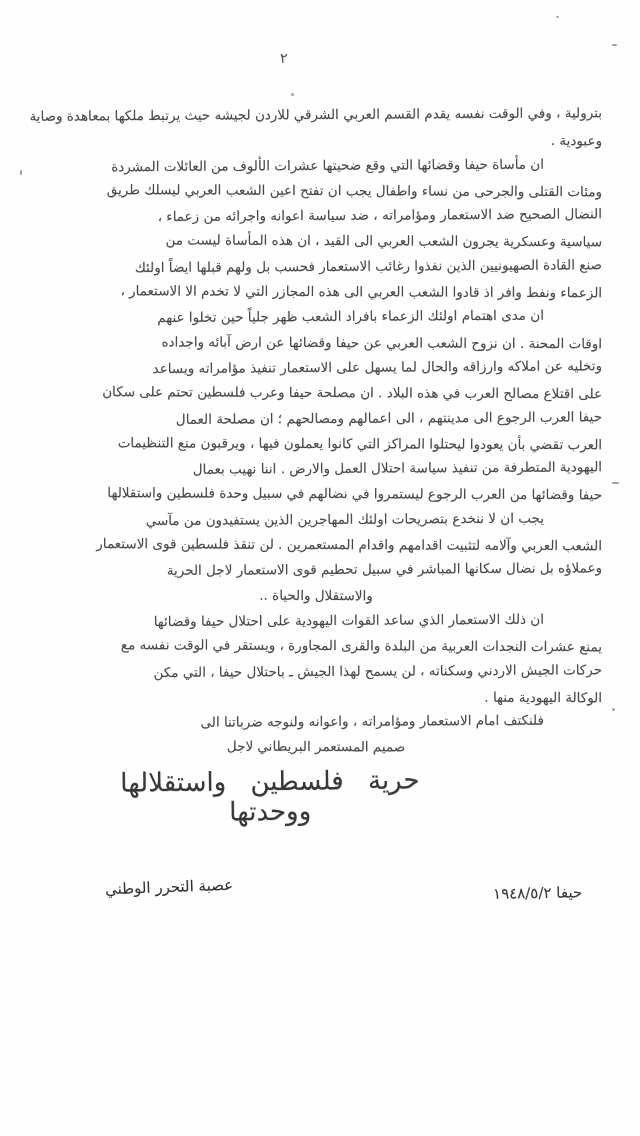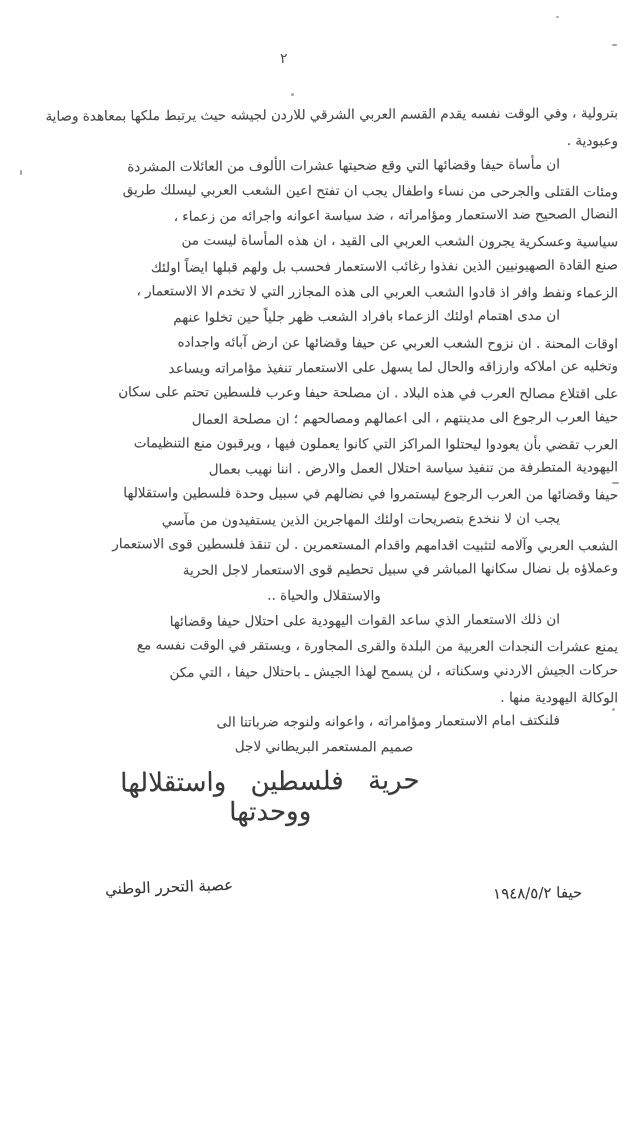--- a/index.html
+++ b/index.html
@@ -13,21 +13,21 @@
   .page {
     position: absolute; inset: 0;
     background: #fefefe;
   }
   .page-number {
     position: absolute; top: 50px; left: 280px;
     font-size: 14px; color: #4a4a4a;
     direction: rtl;
   }
   .text-block {
-    position: absolute; top: 106px; right: 22px; left: 30px;
+    position: absolute; top: 106px; right: 38px; left: 30px;
     direction: rtl;
   }
   .line {
     height: 25.3px;
     direction: rtl;
     text-align: right;
     white-space: nowrap;
     font-size: 13.5px;
     color: #3a3a3a;
     opacity: 0.92;

